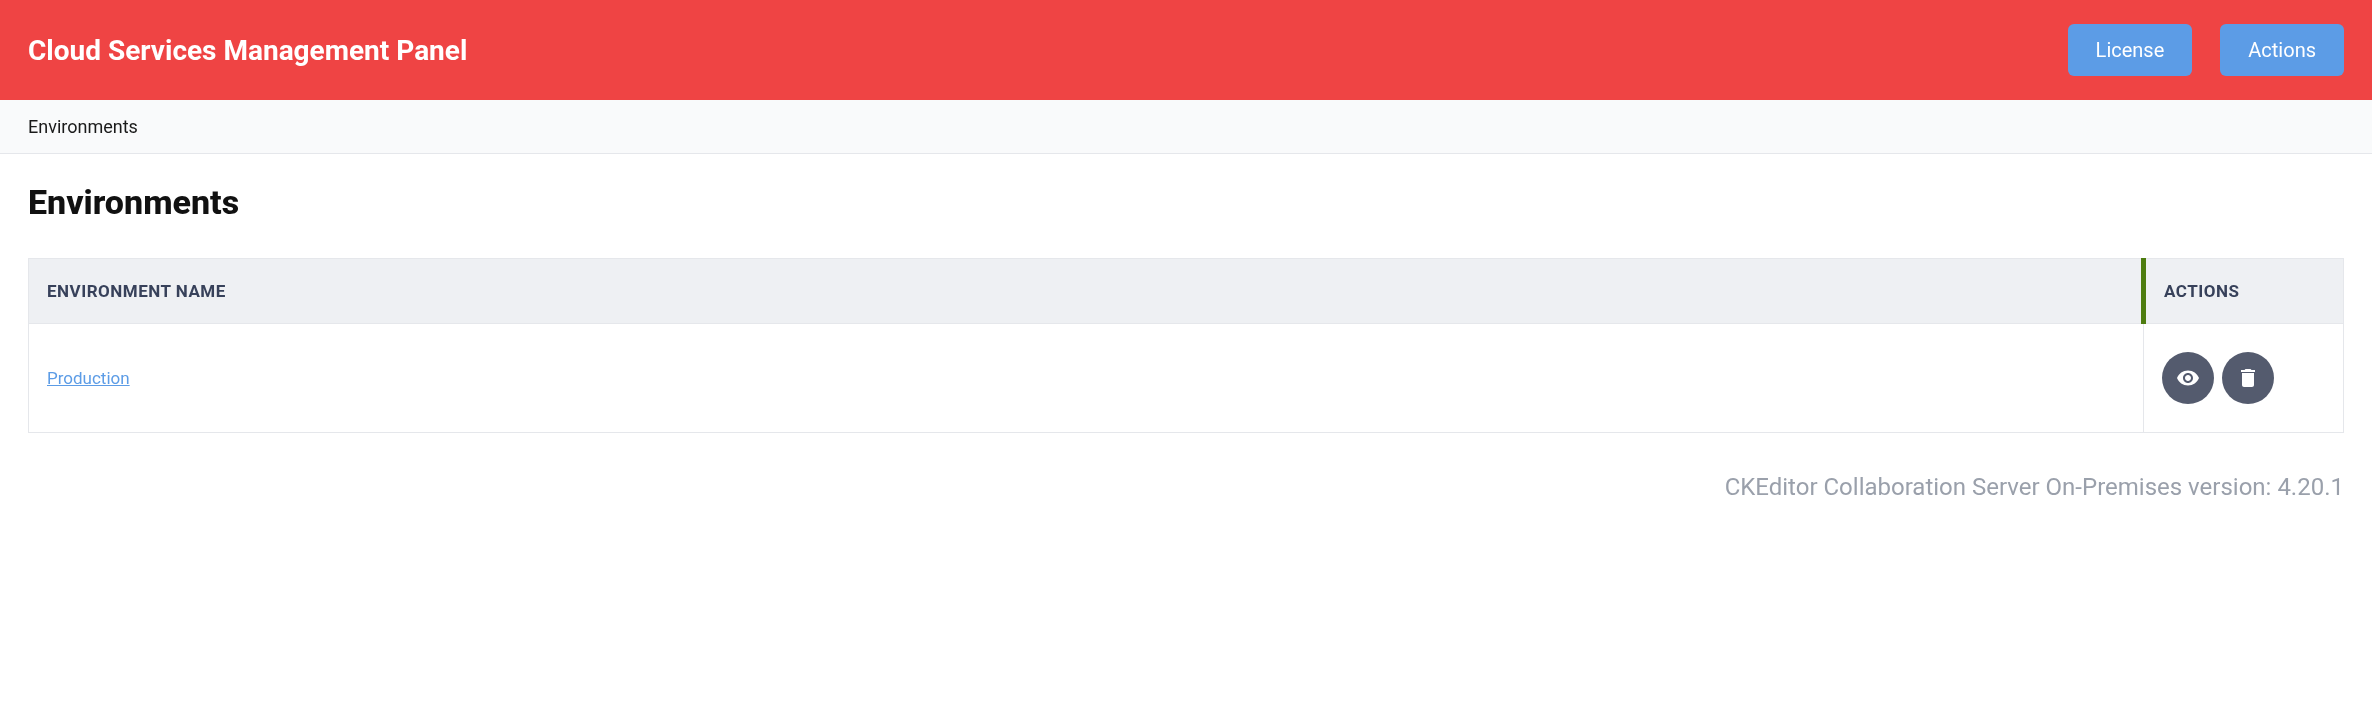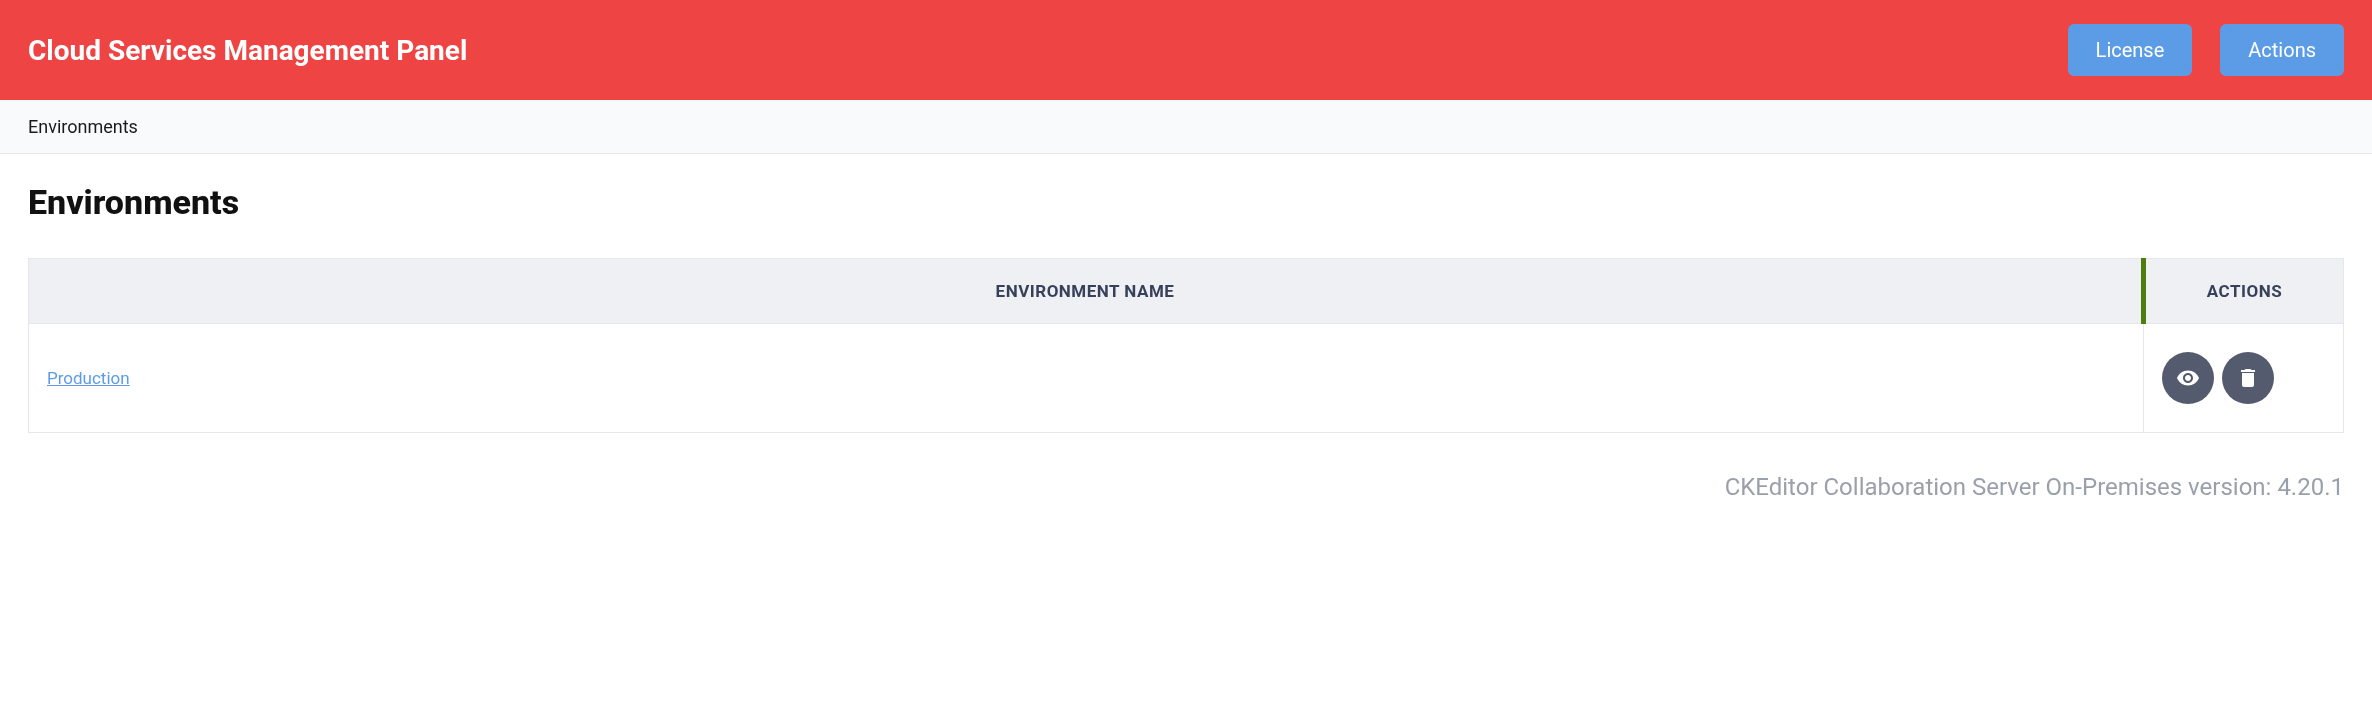--- a/index.html
+++ b/index.html
@@ -62,21 +62,21 @@
   font-weight: 800;
   color: #111111;
 }
 .env-table {
   width: 100%;
   border-collapse: collapse;
   border: 1px solid #e5e7eb;
 }
 .env-table thead th {
   background: #eef0f3;
-  text-align: center;
+  text-align: left;
   padding: 22px 18px;
   font-size: 17px;
   font-weight: 700;
   letter-spacing: 0.5px;
   color: #37415a;
   text-transform: uppercase;
   border-bottom: 1px solid #e5e7eb;
 }
 .env-table thead th.actions-col {
   border-left: 5px solid #4d7c0f;

